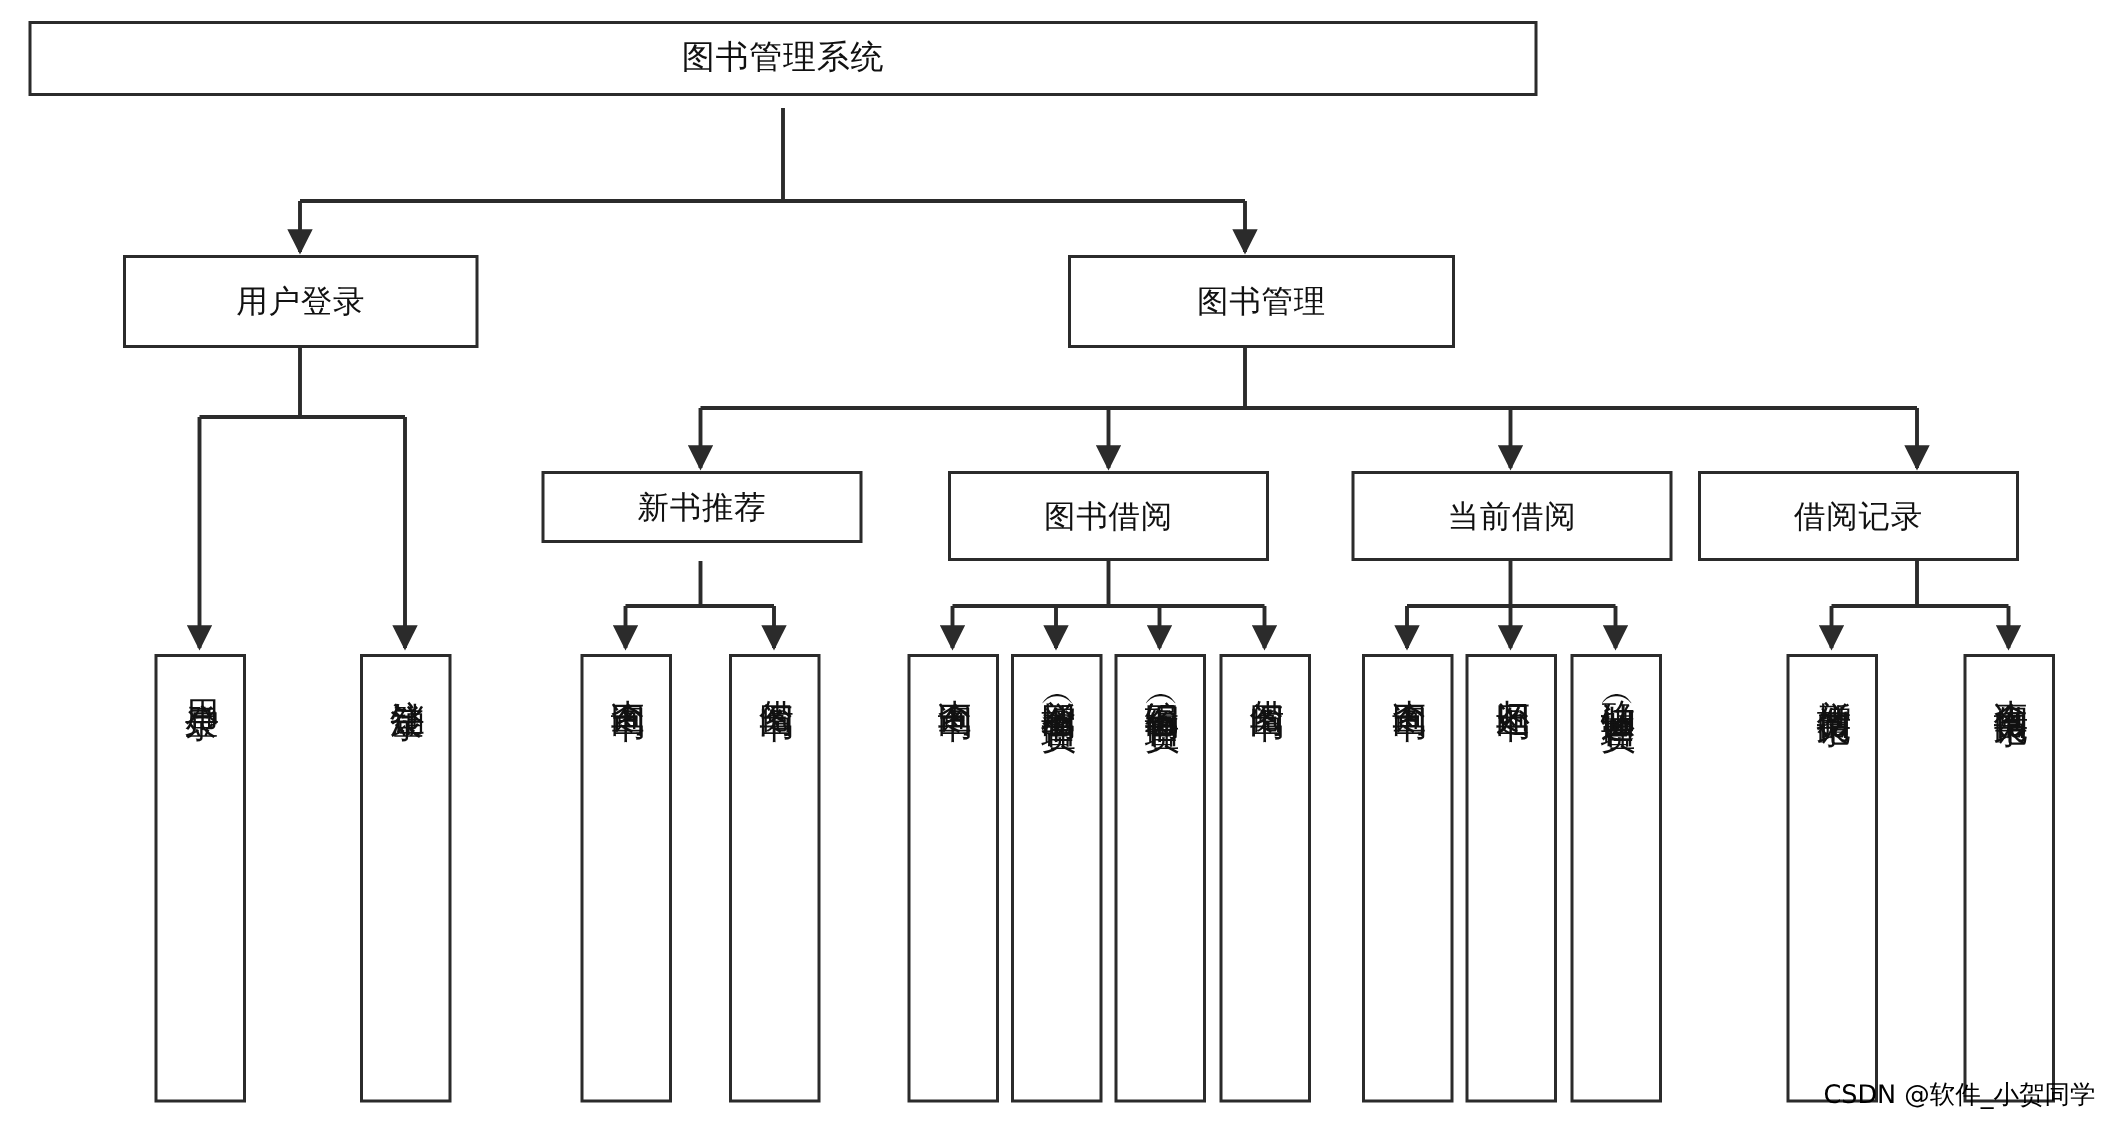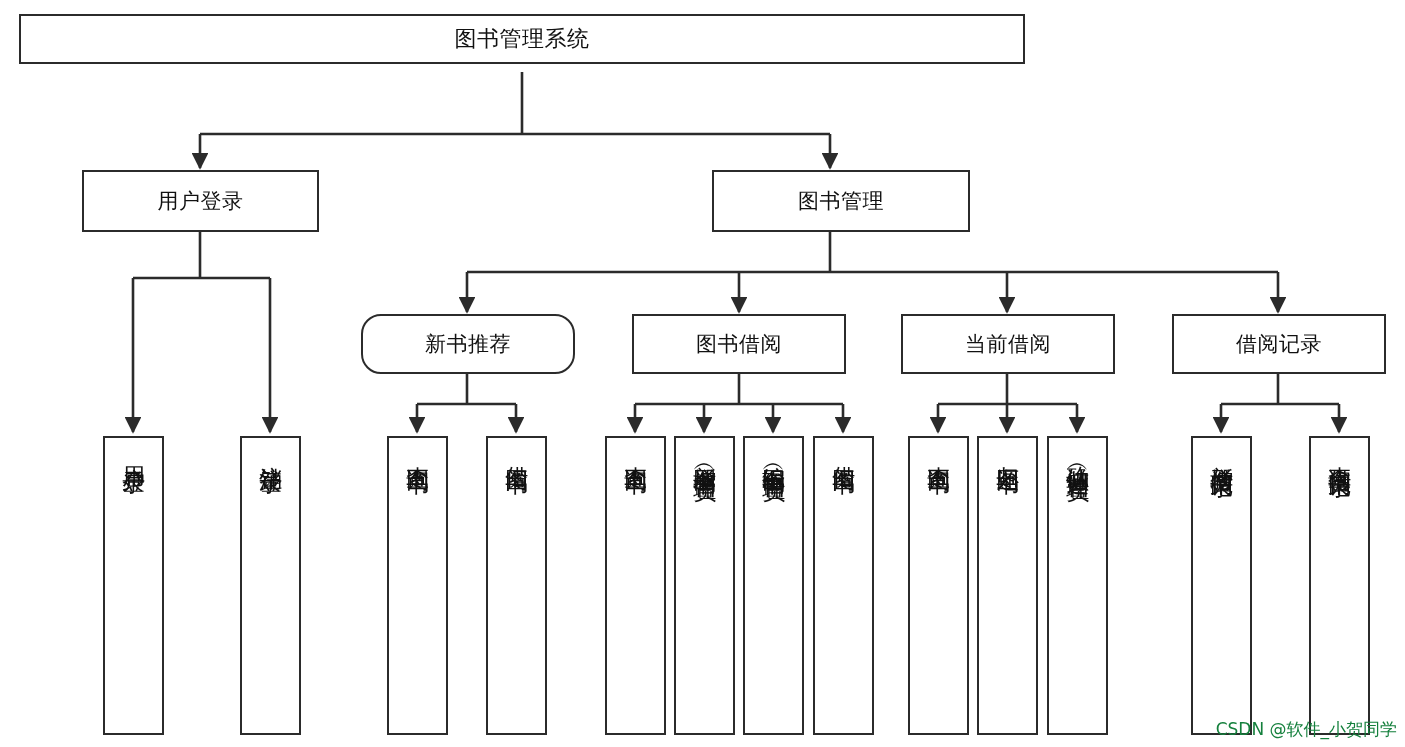--- a/index.html
+++ b/index.html
@@ -59,21 +59,21 @@
     font-size: 23px;
     line-height: 1.02;
     letter-spacing: 2px;
     white-space: nowrap;
   }
   #watermark {
     position: absolute;
     right: 8px;
     bottom: 6px;
     font-size: 17px;
-    color: #15803d;
+    color: #000000;
     z-index: 5;
     white-space: nowrap;
     font-family: "DejaVu Sans", "Liberation Sans", sans-serif;
   }
 </style>
 </head>
 <body>
 
 <div id="canvas">
 
@@ -132,33 +132,33 @@
   </div>
 
   <div class="node h" style="left:82px; top:170px; width:237px; height:62px;">
     <span class="lbl">用户登录</span>
   </div>
 
   <div class="node h" style="left:712px; top:170px; width:258px; height:62px;">
     <span class="lbl">图书管理</span>
   </div>
 
-  <div class="node h" style="left:361px; top:314px; width:214px; height:60px;border-radius:20px;">
+  <div class="node h" style="left:361px; top:314px; width:214px; height:48px;">
     <span class="lbl">新书推荐</span>
   </div>
 
   <div class="node h" style="left:632px; top:314px; width:214px; height:60px;">
     <span class="lbl">图书借阅</span>
   </div>
 
   <div class="node h" style="left:901px; top:314px; width:214px; height:60px;">
     <span class="lbl">当前借阅</span>
   </div>
 
-  <div class="node h" style="left:1172px; top:314px; width:214px; height:60px;">
+  <div class="node h" style="left:1132px; top:314px; width:214px; height:60px;">
     <span class="lbl">借阅记录</span>
   </div>
 
   <div class="node v" style="left:103px; top:436px; width:61px; height:299px;">
     <span class="lbl">用户登录</span>
   </div>
 
   <div class="node v" style="left:240px; top:436px; width:61px; height:299px;">
     <span class="lbl">注销登录</span>
   </div>

